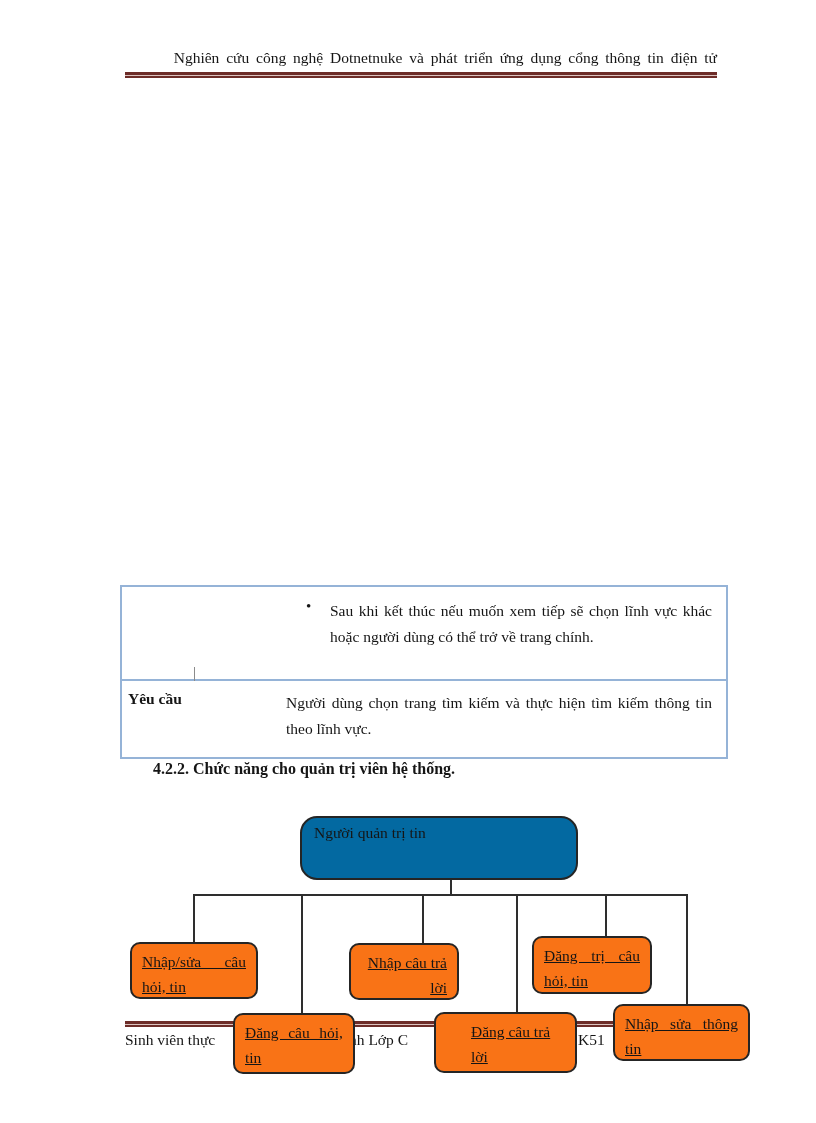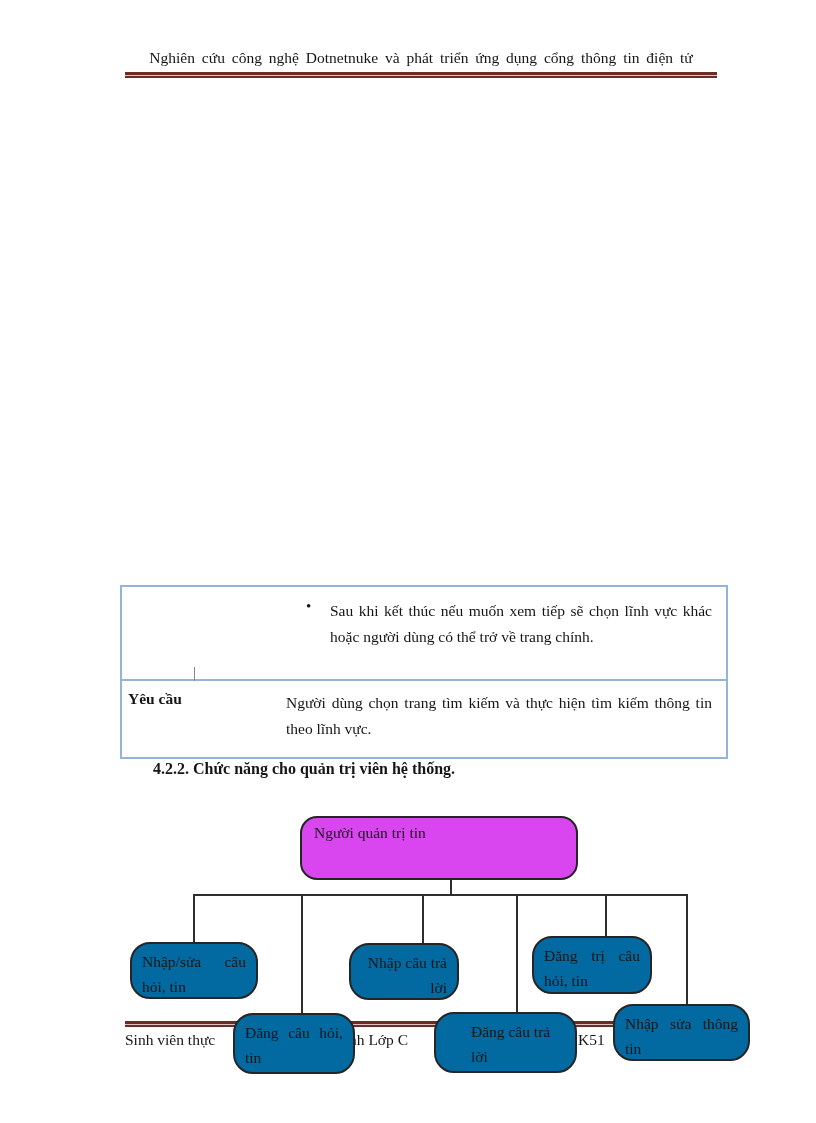--- a/index.html
+++ b/index.html
@@ -9,21 +9,21 @@
     overflow:hidden;
   }
   
   .rule {
     position:absolute; left:125px; width:592px; height:1px;
     background:#dcc3bf; border-top:3px solid #6d2c28; border-bottom:2px solid #6d2c28;
     z-index:1;
   }
   .hdr-title {
     position:absolute; left:125px; top:49px; width:592px;
-    font-size:15.5px; text-align:center; word-spacing:3px; white-space:nowrap;
+    font-size:15.5px; text-align:right; word-spacing:3px; white-space:nowrap;
     z-index:1;
   }
   
   .req-table {
     position:absolute; left:120px; top:585px; width:608px;
     border:2px solid #95b3d7; box-sizing:border-box; background:#fff; z-index:1;
   }
   .t-row1 { height:94px; border-bottom:2px solid #95b3d7; box-sizing:border-box; display:flex; padding-top:11px; }
   .t-bullet { width:24px; margin-left:184px; font-size:15px; text-align:left; flex:0 0 auto; }
   .t-bullet-text { width:382px; font-size:15.5px; line-height:26px; text-align:justify; flex:0 0 auto; }
@@ -31,28 +31,28 @@
   .t-label { width:158px; padding-left:6px; font-weight:bold; font-size:15.5px; flex:0 0 auto; }
   .t-text  { width:426px; font-size:15.5px; line-height:26px; text-align:justify; flex:0 0 auto; }
   .cell-mark { position:absolute; left:72px; top:-14px; width:1px; height:14px; background:#8b8b8b; }
   .t-row2wrap { position:relative; }
   
   .sec-heading { position:absolute; left:153px; top:760px; font-size:16px; font-weight:bold; white-space:nowrap; z-index:1; }
   .sec-intro   { position:absolute; left:153px; top:786px; font-size:16px; white-space:nowrap; z-index:1; }
   
   .dline { position:absolute; background:#2e2e2e; z-index:2; }
   .dbox {
-    position:absolute; background:#0369a1; border:2px solid #252525; border-radius:20px;
+    position:absolute; background:#f97316; border:2px solid #252525; border-radius:10px;
     box-sizing:border-box; padding:5px 10px; font-size:15.5px; line-height:25px;
-    text-align:justify; z-index:3;
+    text-align:justify; z-index:3;text-decoration:underline;
   }
   .dbox.single { text-align:left; }
   .root-box {
     position:absolute; left:300px; top:816px; width:278px; height:64px;
-    background:#d946ef; border:2px solid #252525; border-radius:17px; box-sizing:border-box;
+    background:#0369a1; border:2px solid #252525; border-radius:17px; box-sizing:border-box;
     padding:6px 12px; font-size:15.5px; z-index:3; text-align:left;
   }
   
   .foot-frag { position:absolute; top:1031px; font-size:15.5px; white-space:nowrap; z-index:1; }
 </style>
 </head>
 <body>
 
 <div class="page">
 

